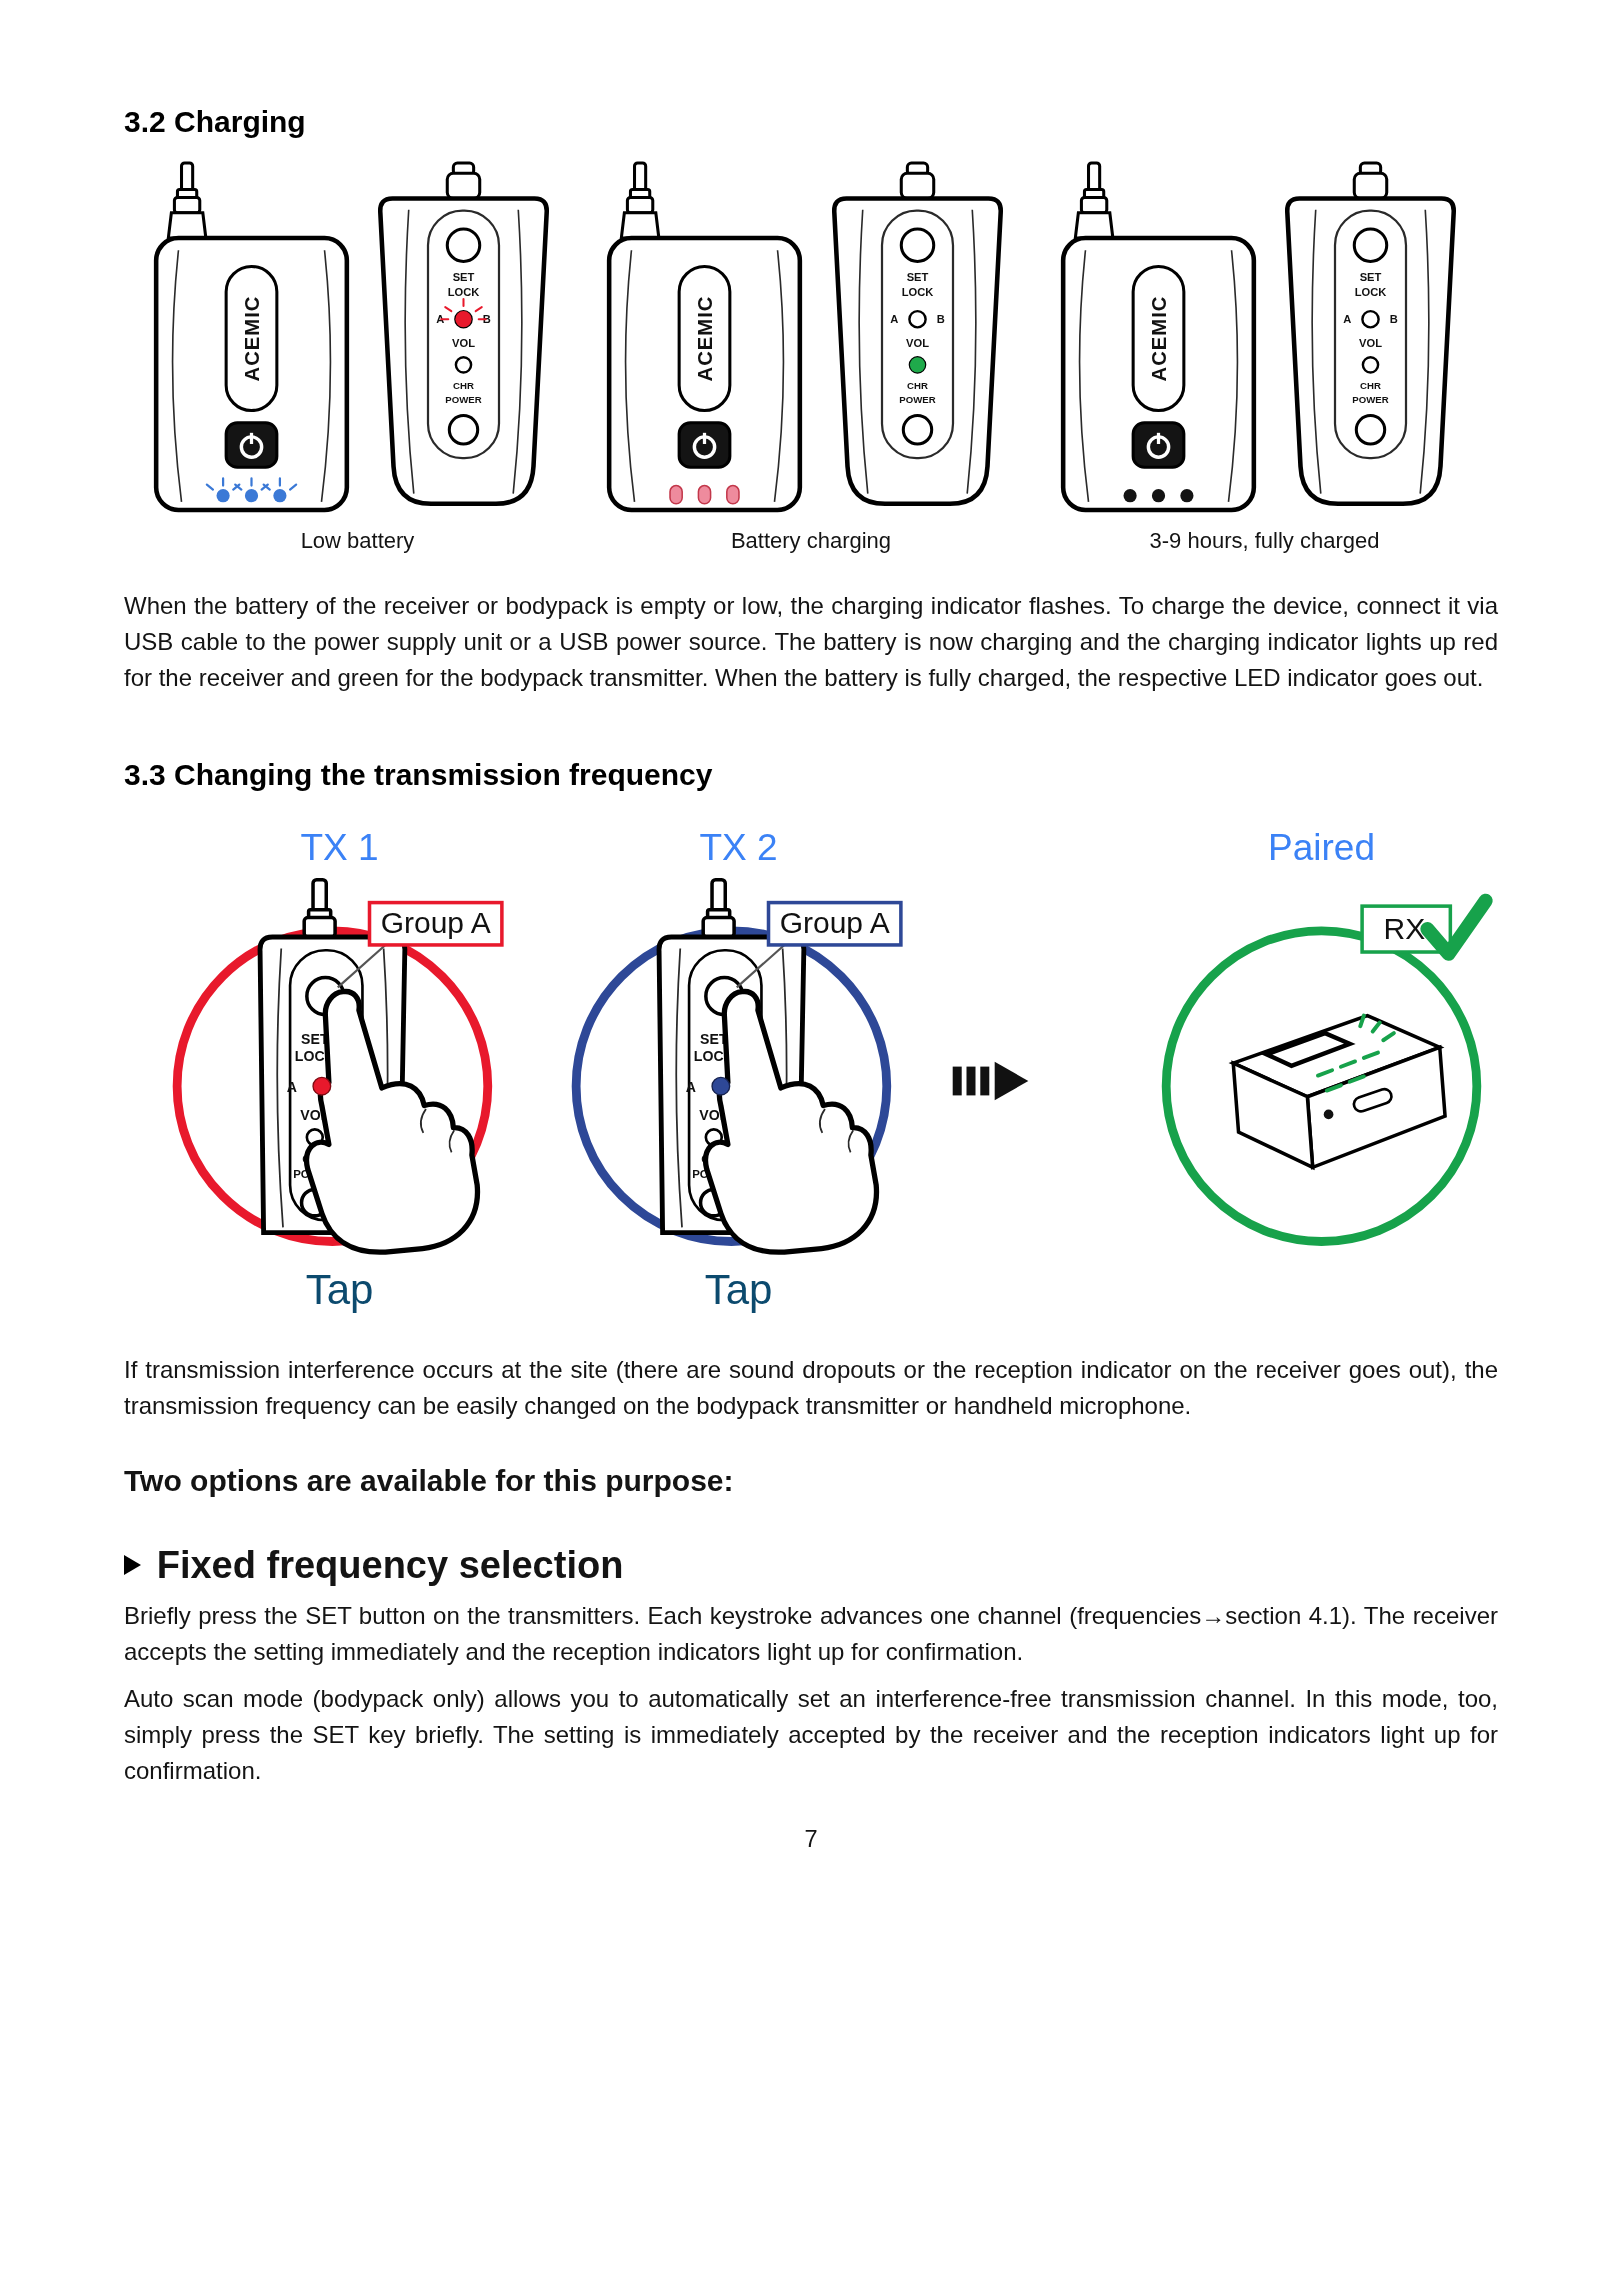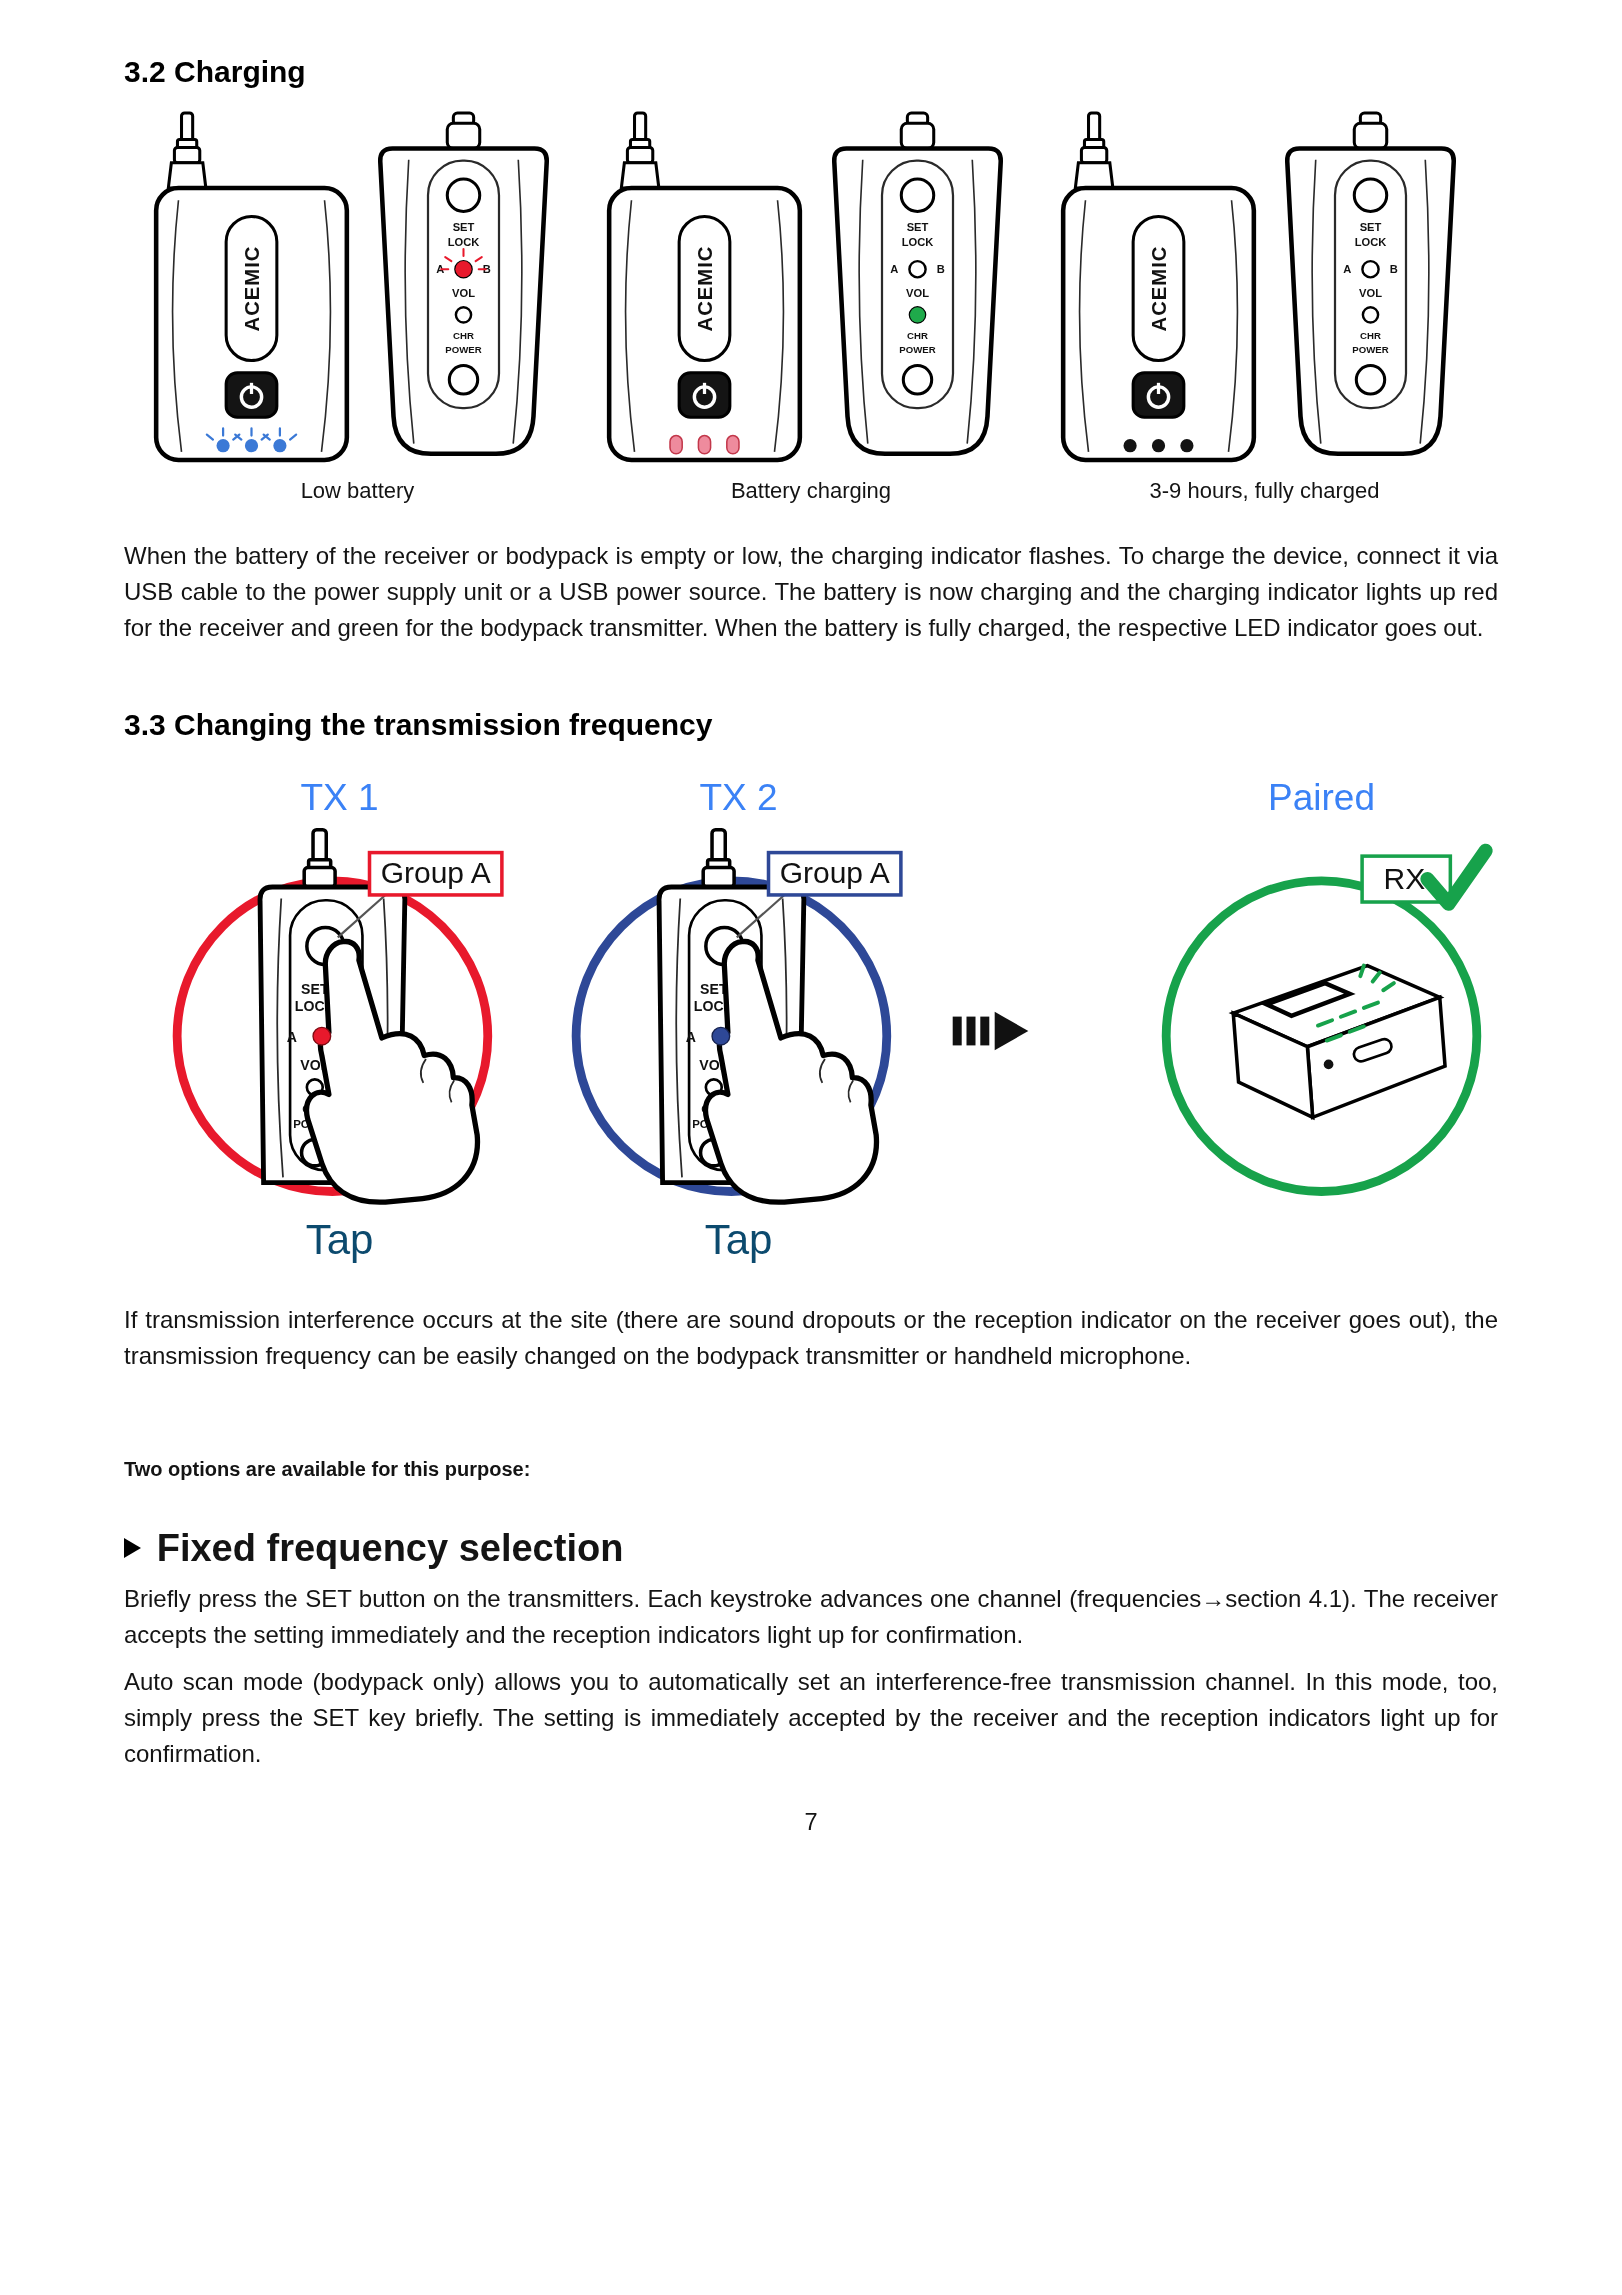--- a/index.html
+++ b/index.html
@@ -1,24 +1,24 @@
 <!DOCTYPE html>
 <html style="font-size:10.5px"><head>
 <meta charset="utf-8">
 <style>
   *{margin:0;padding:0;box-sizing:border-box}
   html,body{background:#fff}
   .page{
     position:relative;width:1622px;height:2215px;background:#fff;overflow:hidden;
-    padding:55px 124px 0;color:#141414;
+    padding:105px 124px 0;color:#141414;
     font-family:"Liberation Sans","DejaVu Sans",sans-serif;
   }
   .h-section{font-size:30px;font-weight:700;color:#000}
   .body-text{font-size:24px;line-height:1.5;text-align:justify;margin-top:34px}
-  .bold-line{font-size:20px;font-weight:700;margin-top:84px}
+  .bold-line{font-size:30px;font-weight:700;margin-top:40px}
 
   
   .fig-charging{display:flex;justify-content:space-between;padding:22px 26px 0}
   .pair{display:flex;gap:9.2px}
   .dev{width:203px;height:355px}
   .captions{display:flex;justify-content:space-between;padding:11.8px 26px 0}
   .cap{width:415px;text-align:center;font-size:22px}
 
   
   .fig-freq{display:flex;align-items:flex-start;margin-top:35px}

